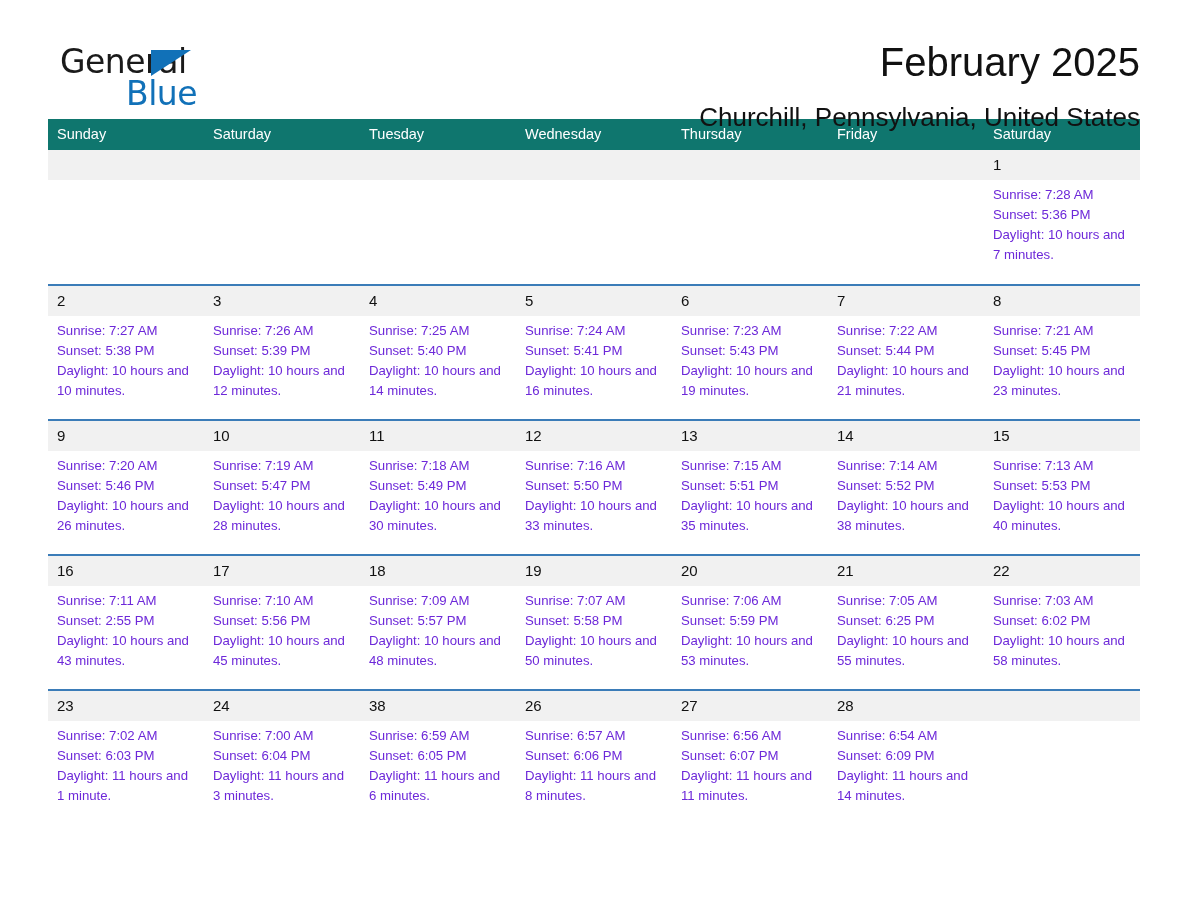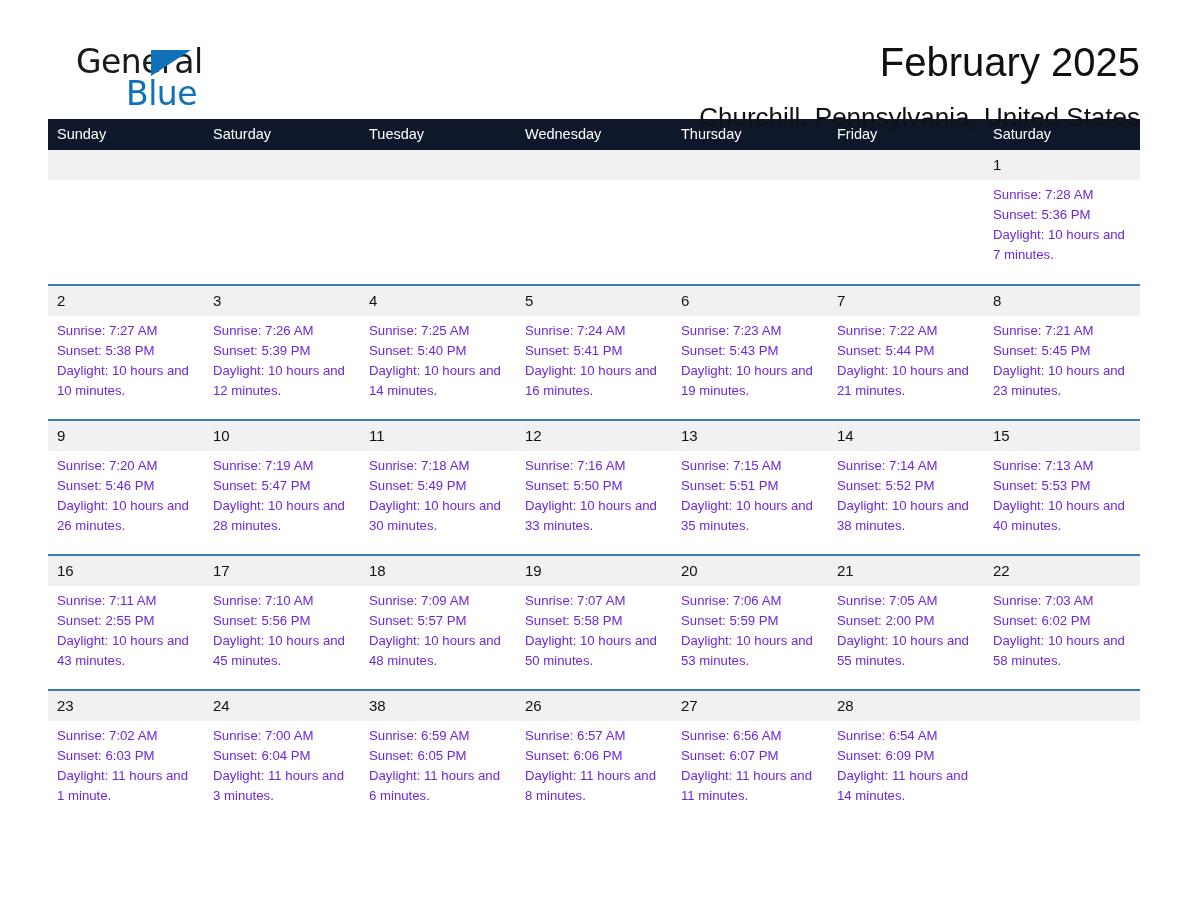--- a/index.html
+++ b/index.html
@@ -33,21 +33,21 @@
   }
 
   .logo {
     position: relative;
     width: 200px;
     height: 70px;
     user-select: none;
   }
   .logo-general {
     position: absolute;
-    left: 28px;
+    left: 12px;
     top: 0px;
     font-size: 33px;
     font-weight: 400;
     letter-spacing: -0.5px;
     color: #1a1a1a;
     font-family: "DejaVu Sans", sans-serif;
   }
   .logo-tri {
     position: absolute;
     left: 103px;
@@ -90,21 +90,21 @@
   }
 
   
   .calendar {
     width: 1092px;
     border-collapse: collapse;
     table-layout: fixed;
     margin-top: 9px;
   }
   .calendar th {
-    background: #0f172a;
+    background: #0f766e;
     color: #ffffff;
     font-size: 14.5px;
     font-weight: 400;
     text-align: left;
     padding: 7px 0 8px 9px;
     height: 30px;
     border: none;
   }
   .calendar td {
     vertical-align: top;
@@ -353,21 +353,21 @@
             <div class="dayinfo">
               <div>Sunrise: 7:06 AM</div>
               <div>Sunset: 5:59 PM</div>
               <div>Daylight: 10 hours and 53 minutes.</div>
             </div>
           </td>
           <td>
             <div class="daynum">21</div>
             <div class="dayinfo">
               <div>Sunrise: 7:05 AM</div>
-              <div>Sunset: 2:00 PM</div>
+              <div>Sunset: 6:25 PM</div>
               <div>Daylight: 10 hours and 55 minutes.</div>
             </div>
           </td>
           <td>
             <div class="daynum">22</div>
             <div class="dayinfo">
               <div>Sunrise: 7:03 AM</div>
               <div>Sunset: 6:02 PM</div>
               <div>Daylight: 10 hours and 58 minutes.</div>
             </div>

